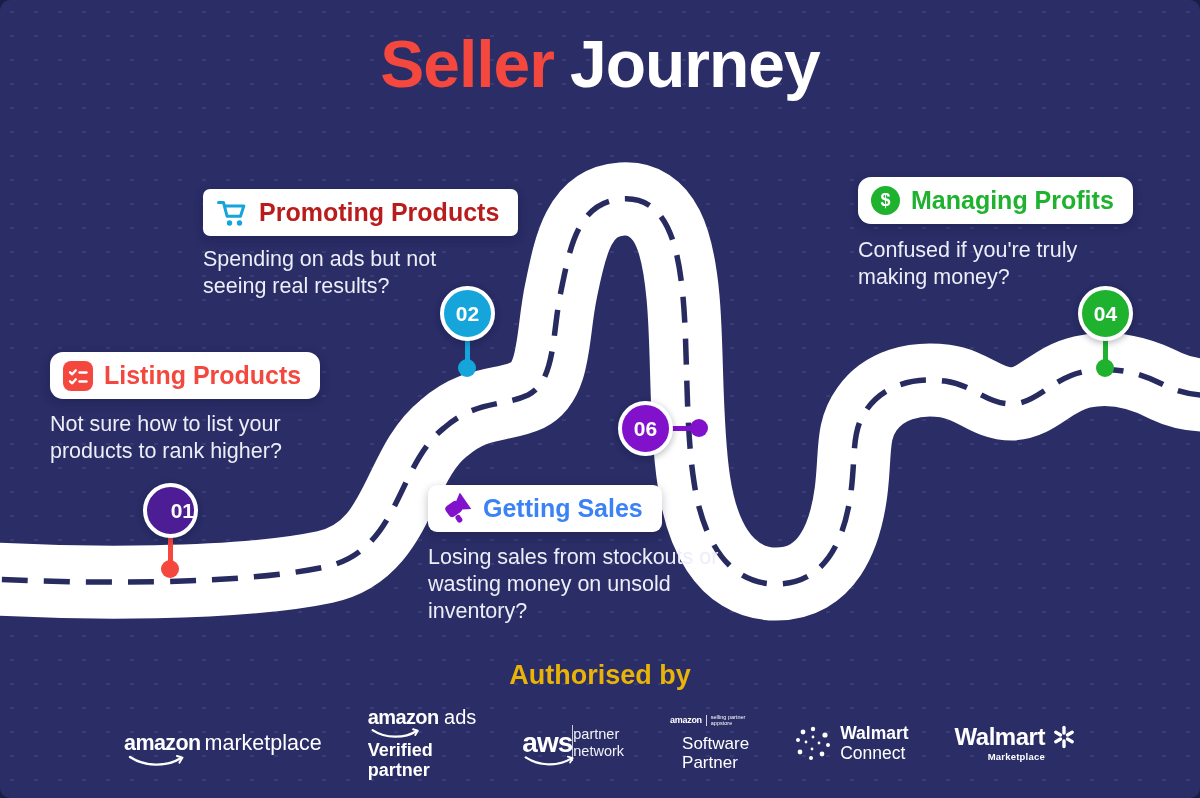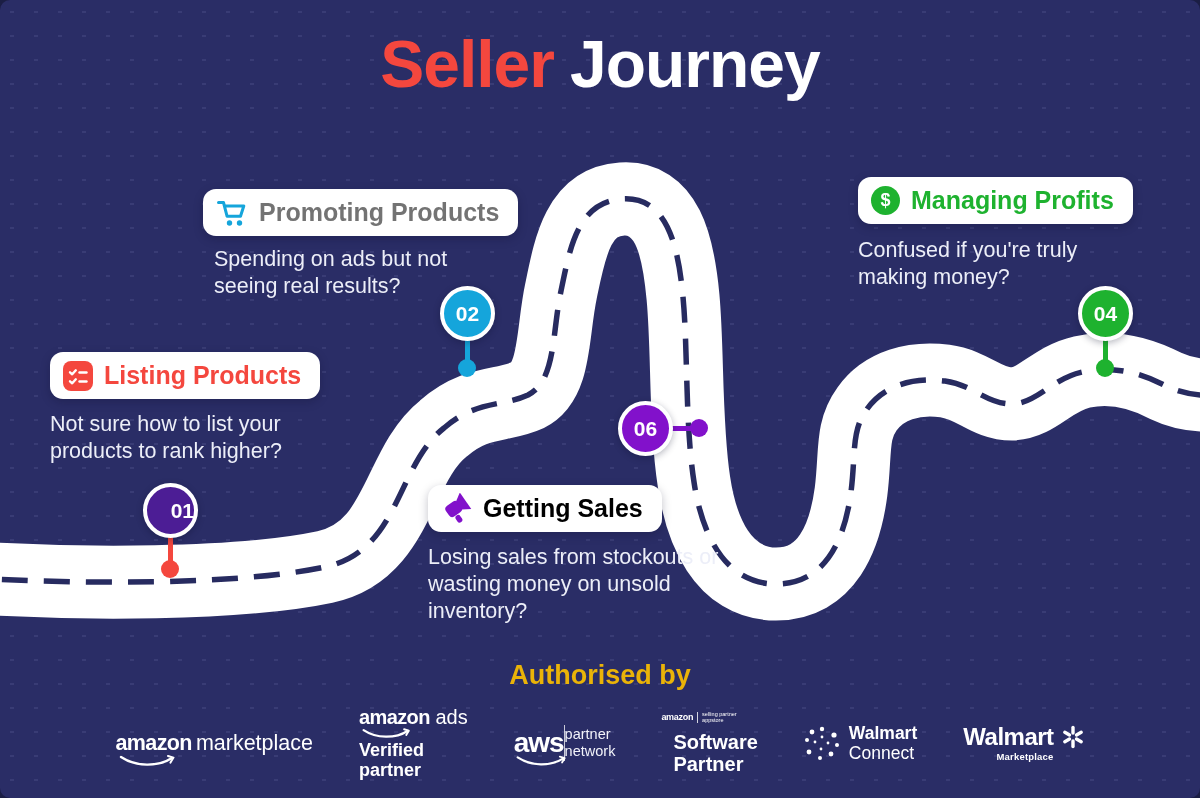--- a/index.html
+++ b/index.html
@@ -17,28 +17,28 @@
 
   .title{position:absolute;left:0;top:26px;width:1200px;text-align:center;z-index:3;margin:0;
     font-size:66px;font-weight:800;letter-spacing:-1px;}
   .title .t-accent{color:#F4473E;margin-right:16px;}
   .title .t-rest{color:#ffffff;}
 
   .pill{position:absolute;z-index:4;background:#ffffff;border-radius:13px;height:47px;
     display:inline-flex;align-items:center;gap:11px;padding:0 19px 0 13px;
     font-size:25px;font-weight:700;box-shadow:0 3px 10px rgba(10,12,40,.25);white-space:nowrap;}
   .pill-listing{left:50px;top:352px;color:#F4473E;}
-  .pill-promoting{left:203px;top:189px;color:#737373;}
-  .pill-getting{left:428px;top:485px;color:#000000;}
+  .pill-promoting{left:203px;top:189px;color:#b91c1c;border-radius:7px;}
+  .pill-getting{left:428px;top:485px;color:#3b82f6;border-radius:9px;}
   .pill-managing{left:858px;top:177px;color:#1EB22F;}
   .pill .icon{display:flex;align-items:center;}
 
   .desc{position:absolute;z-index:3;color:#ECEEF8;font-size:21.5px;line-height:1.26;margin:0;}
   .desc-listing{left:50px;top:411px;width:262px;}
-  .desc-promoting{left:203px;top:246px;width:252px;margin-left:11px;}
+  .desc-promoting{left:203px;top:246px;width:252px;}
   .desc-getting{left:428px;top:544px;width:292px;}
   .desc-managing{left:858px;top:237px;width:222px;}
 
   .m-circle{position:absolute;z-index:5;width:47px;height:47px;border-radius:50%;
     border:4px solid #fff;display:flex;align-items:center;justify-content:center;
     color:#fff;font-weight:700;font-size:21px;box-shadow:0 2px 7px rgba(10,12,40,.3);}
   .m-stem{position:absolute;z-index:4;background:currentColor;}
   .m-dot{position:absolute;z-index:5;width:18px;height:18px;border-radius:50%;background:currentColor;}
   .c-red{color:#F4473E;}.c-cyan{color:#15A5DB;}.c-purple{color:#8211CB;}.c-green{color:#1EB22F;}
   .bg-red{background:#4c1d95;justify-content:flex-end;}.bg-cyan{background:#15A5DB;}.bg-purple{background:#8211CB;}.bg-green{background:#1EB22F;}
@@ -62,21 +62,21 @@
   .logo-aws{gap:0;}
   .logo-aws .aws-word{position:relative;font-size:28px;font-weight:700;letter-spacing:-1px;line-height:1;}
   .logo-aws .smile{position:absolute;left:1px;top:26px;}
   .logo-aws .divider{width:1px;height:36px;background:rgba(255,255,255,.75);}
   .logo-aws .sub{font-size:14.5px;font-weight:300;line-height:1.15;color:#f2f3fa;}
   .logo-sw{flex-direction:column;align-items:flex-start;}
   .badge{display:flex;align-items:center;gap:4px;}
   .badge .b-word{font-size:9px;font-weight:700;letter-spacing:-0.3px;}
   .badge .b-div{width:1px;height:11px;background:rgba(255,255,255,.8);}
   .badge .b-lines{font-size:5.5px;line-height:1.2;}
-  .logo-sw .sub{margin-top:7px;font-size:20px;font-weight:700;line-height:1.12;margin-left:12px;}
+  .logo-sw .sub{margin-top:7px;font-size:17px;font-weight:400;line-height:1.12;margin-left:12px;}
   .logo-wmc{gap:9px;}
   .logo-wmc .sub{font-size:17.5px;line-height:1.15;}
   .logo-wmc .sub .w1{font-weight:700;}
   .logo-wmm{gap:7px;align-items:flex-start;}
   .logo-wmm .col{display:flex;flex-direction:column;align-items:flex-end;}
   .logo-wmm .w-word{font-size:24px;font-weight:700;letter-spacing:-0.5px;line-height:1;}
   .logo-wmm .sub{font-size:9.5px;font-weight:700;margin-top:2px;letter-spacing:0.2px;}
 </style>
 </head>
 <body>

